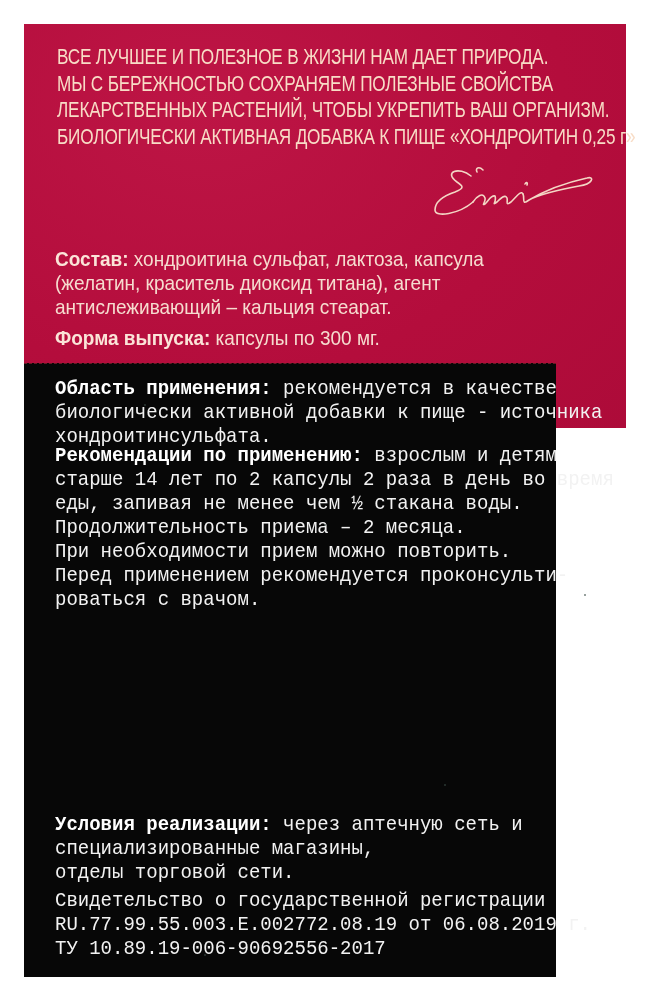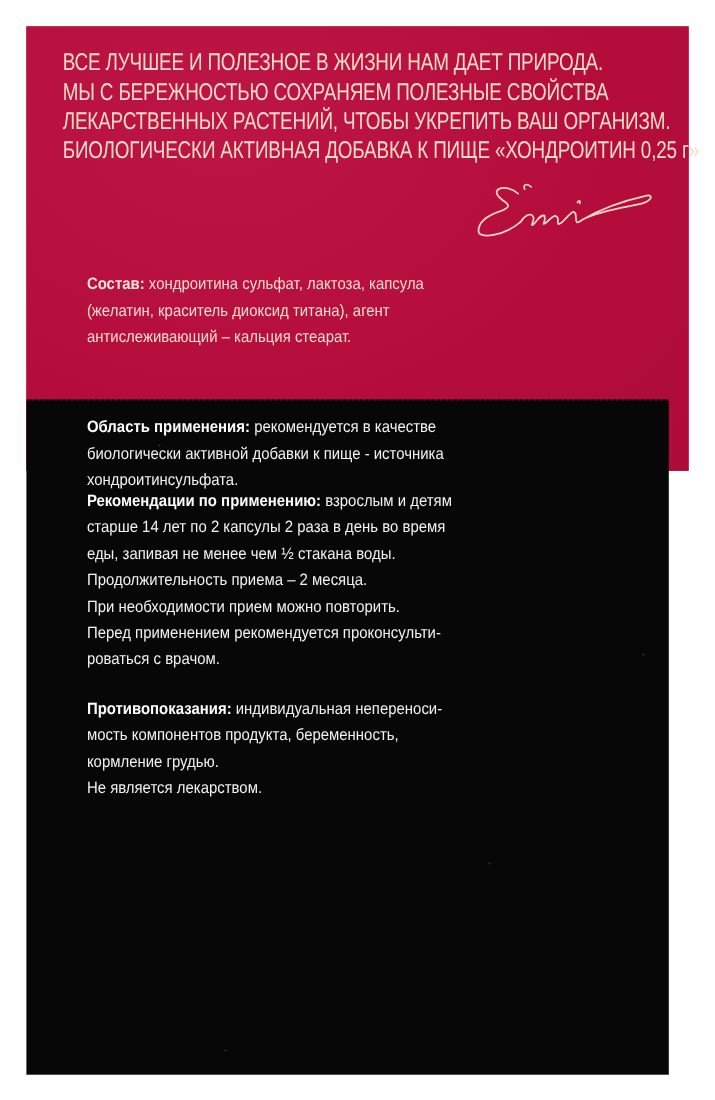--- a/index.html
+++ b/index.html
@@ -27,24 +27,25 @@
       top: 0;
       width: 602px;
       height: 404px;
       background: #b70f3f;
       background-image: radial-gradient(ellipse at 30% 20%, #bd1545 0%, #b40d3c 60%, #ad0b39 100%);
     }
     .black-panel {
       position: absolute;
       left: 0;
       top: 339px;
-      width: 584px;
+      width: 532px;
       height: 613px;
       background: #070707;
       border-top: 1px dashed #6a1a24;
+      font-family: Liberation Mono, monospace;
     }
     .slogan {
       position: absolute;
       left: 33px;
       top: 20px;
       color: #f8dcc6;
       font-size: 22px;
       line-height: 26.5px;
       letter-spacing: -0.2px;
       white-space: nowrap;
@@ -58,23 +59,22 @@
       position: absolute;
       left: 405px;
       top: 138px;
       width: 170px;
       height: 60px;
     }
     .block {
       position: absolute;
       left: 31px;
       white-space: nowrap;
-      font-size: 15px;
+      font-size: 21px;
       line-height: 24px;
-      margin-left: 24px;
     }
     .block .line {
       display: block;
       transform: scaleX(0.905);
       transform-origin: left center;
     }
     .red-panel .block { color: #f6dccf; }
     .black-panel .block { color: #f2f2f2; }
     .label {
       font-weight: bold;
@@ -113,49 +113,56 @@
         <path d="M54 8 C50 4, 46 6, 48 10"></path>
       </svg>
     </div>
 
     <div class="block" style="top: 223px;">
       <span class="line"><span class="label">Состав:</span><span> хондроитина сульфат, лактоза, капсула</span></span>
       <span class="line">(желатин, краситель диоксид титана), агент</span>
       <span class="line">антислеживающий – кальция стеарат.</span>
     </div>
 
+    <div class="block" style="top: 302px;">
+      <span class="line"><span class="label">Форма выпуска:</span><span> капсулы по 300 мг.</span></span>
+    </div>
   </div>
 
   <div class="black-panel">
 
     <div class="block" style="top: 13px;">
       <span class="line"><span class="label">Область применения:</span><span> рекомендуется в качестве</span></span>
       <span class="line">биологически активной добавки к пище - источника</span>
       <span class="line">хондроитинсульфата.</span>
     </div>
 
     <div class="block" style="top: 80px;">
       <span class="line"><span class="label">Рекомендации по применению:</span><span> взрослым и детям</span></span>
       <span class="line">старше 14 лет по 2 капсулы  2 раза в день во время</span>
       <span class="line">еды, запивая не менее чем ½ стакана воды.</span>
       <span class="line">Продолжительность приема – 2 месяца.</span>
       <span class="line">При необходимости прием можно повторить.</span>
       <span class="line">Перед применением рекомендуется проконсульти-</span>
       <span class="line">роваться с врачом.</span>
     </div>
 
-    <div class="block" style="top: 269px;">
-      <span class="line"><span class="label">Противопоказания:</span><span> индивидуальная непереноси-</span></span>
-      <span class="line">мость компонентов продукта, беременность,</span>
-      <span class="line">кормление грудью.</span>
-      <span class="line">Не является лекарством.</span>
+
+
+    <div class="block" style="top: 449px;">
+      <span class="line"><span class="label">Условия реализации:</span><span> через аптечную сеть и</span></span>
+      <span class="line">специализированные магазины,</span>
+      <span class="line">отделы торговой сети.</span>
     </div>
 
-
-
+    <div class="block" style="top: 525px;">
+      <span class="line">Свидетельство о государственной регистрации</span>
+      <span class="line">RU.77.99.55.003.Е.002772.08.19 от 06.08.2019 г.</span>
+      <span class="line">ТУ 10.89.19-006-90692556-2017</span>
+    </div>
 
     <span class="speck" style="left:120px; top:40px;"></span>
     <span class="speck" style="left:300px; top:160px;"></span>
     <span class="speck" style="left:560px; top:230px;"></span>
     <span class="speck" style="left:420px; top:420px;"></span>
     <span class="speck" style="left:180px; top:590px;"></span>
   </div>
 </div>
 
 </body></html>

